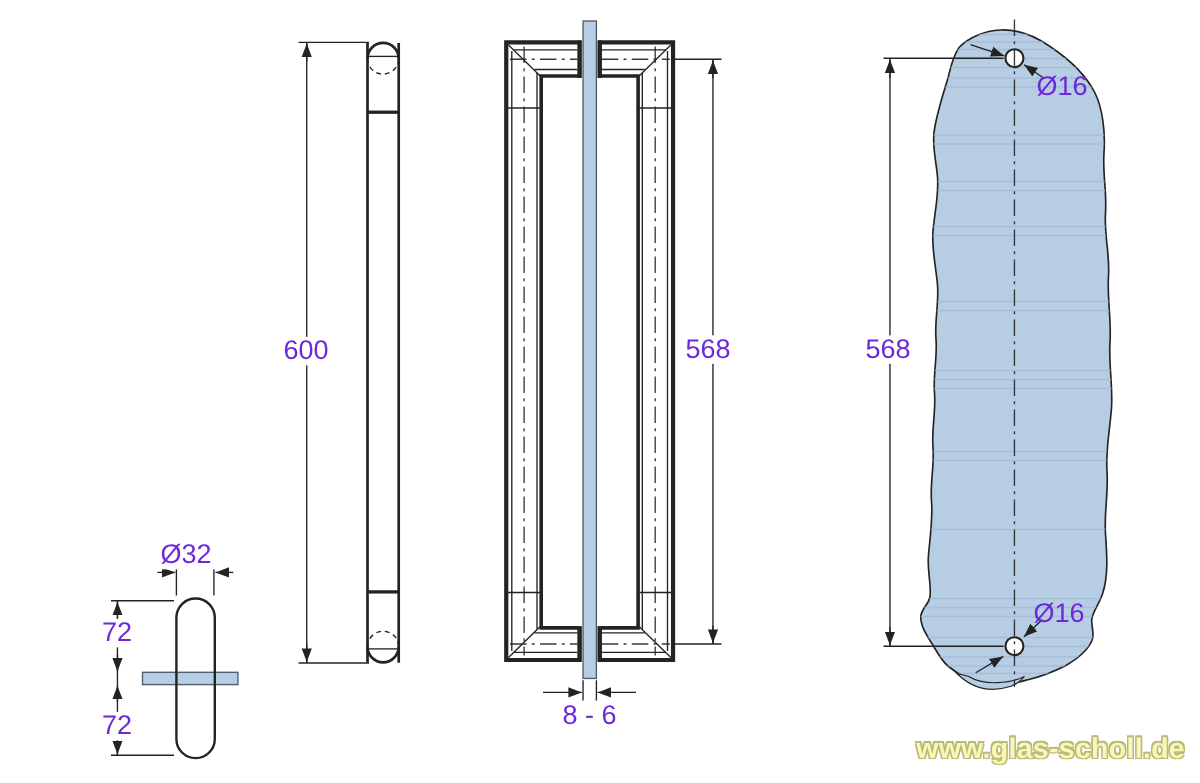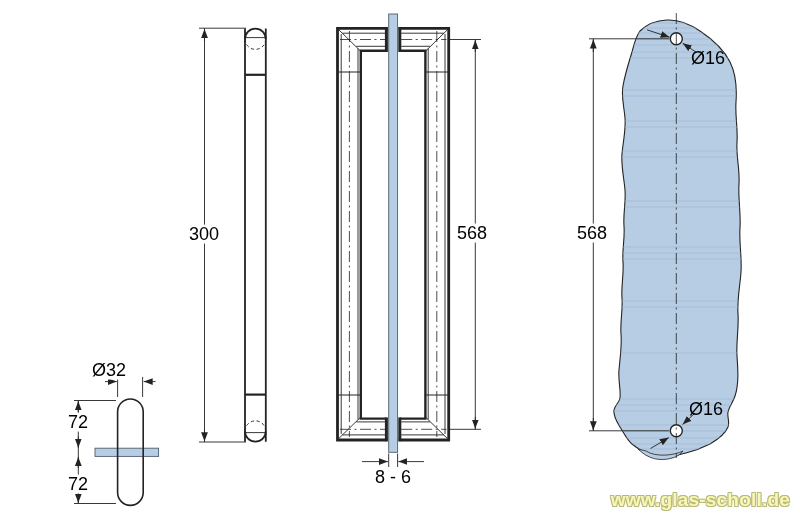--- a/index.html
+++ b/index.html
@@ -21,21 +21,21 @@
   .glass{fill:var(--glass);stroke:var(--line);stroke-width:1.1;}
   .glassbar{fill:var(--glass);stroke:#4e5d6d;stroke-width:.9;}
   .streak{stroke:var(--glass-streak);stroke-width:1;opacity:.75;}
   .hole {fill:#ffffff;stroke:var(--line);stroke-width:1.4;}
   .white{fill:#ffffff;}
   .ah   {fill:var(--line);}
   
   .dim{
     position:absolute;transform:translate(-50%,-50%);
     background:#fff;padding:0 3px;font-size:18px;line-height:1.05;
-    color:#000000;white-space:nowrap;z-index:2;
+    color:#6d28d9;white-space:nowrap;z-index:2;
   }
   .onglass{background:transparent;padding:0;}
   .watermark{
     position:absolute;right:10px;top:489px;z-index:3;
     font-size:19px;font-weight:bold;letter-spacing:.2px;
     color:var(--watermark-fill);
     text-shadow:-1px -1px 0 var(--watermark-outline),
                  1px -1px 0 var(--watermark-outline),
                 -1px  1px 0 var(--watermark-outline),
                  1px  1px 0 var(--watermark-outline);
@@ -232,24 +232,24 @@
       <line class="thin" x1="74" y1="503.5" x2="116" y2="503.5"></line>
       <line class="thin" x1="78.3" y1="400.5" x2="78.3" y2="503.5"></line>
       <line class="thin" x1="78.3" y1="413" x2="78.3" y2="401.3" marker-end="url(#ah)"></line>
       <line class="thin" x1="78.3" y1="436.5" x2="78.3" y2="447.7" marker-end="url(#ah)"></line>
       <line class="thin" x1="78.3" y1="468" x2="78.3" y2="457.1" marker-end="url(#ah)"></line>
       <line class="thin" x1="78.3" y1="491" x2="78.3" y2="502.8" marker-end="url(#ah)"></line>
     </g>
   </g>
 </svg>
 
-<div class="dim" style="left:204px;top:234px">300</div>
+<div class="dim" style="left:204px;top:234px">600</div>
 <div class="dim" style="left:472px;top:233px">568</div>
 <div class="dim" style="left:592px;top:233px">568</div>
-<div class="dim" style="left:109px;top:370px">Ø32</div>
+<div class="dim" style="left:124px;top:370px">Ø32</div>
 <div class="dim" style="left:78px;top:422px">72</div>
 <div class="dim" style="left:78px;top:484px">72</div>
 <div class="dim" style="left:393px;top:477px">8 - 6</div>
 <div class="dim onglass" style="left:708px;top:58px">Ø16</div>
 <div class="dim onglass" style="left:706px;top:409px">Ø16</div>
 
 <div class="watermark">www.glas-scholl.de</div>
 
 </div>
 

